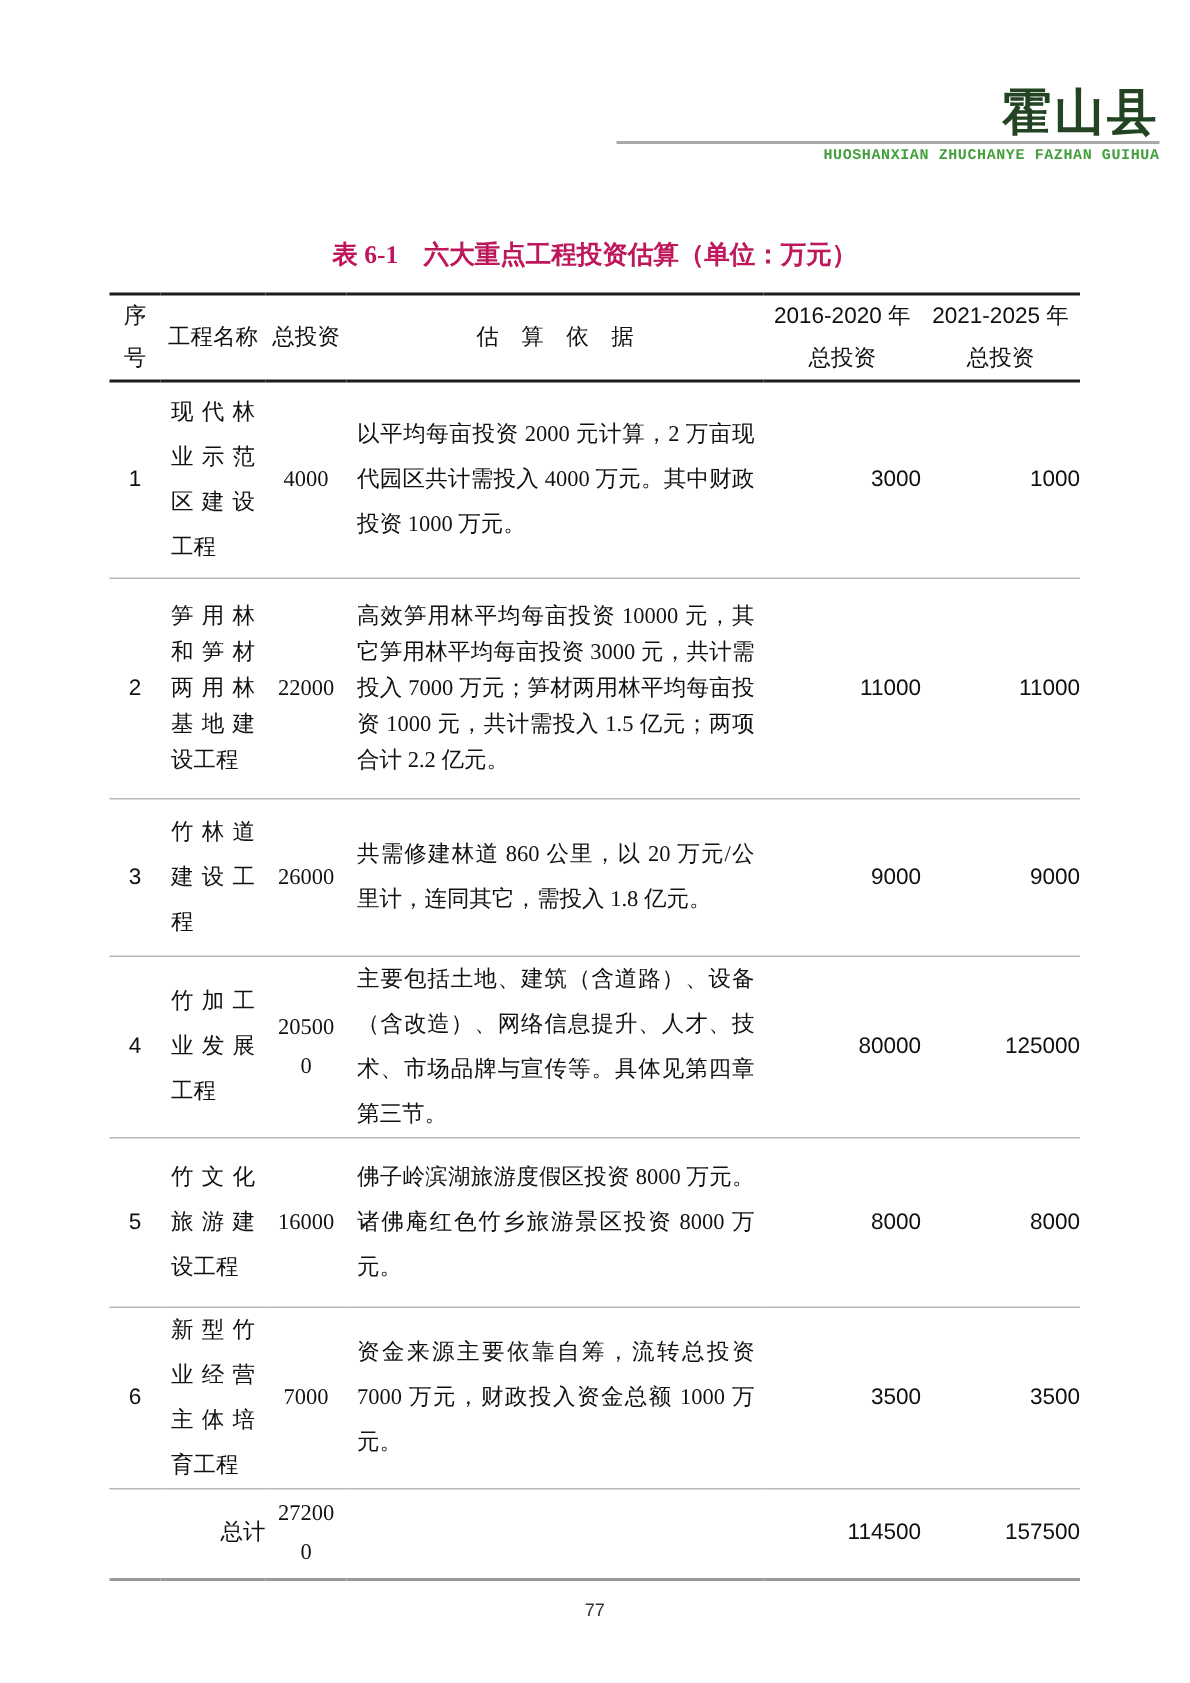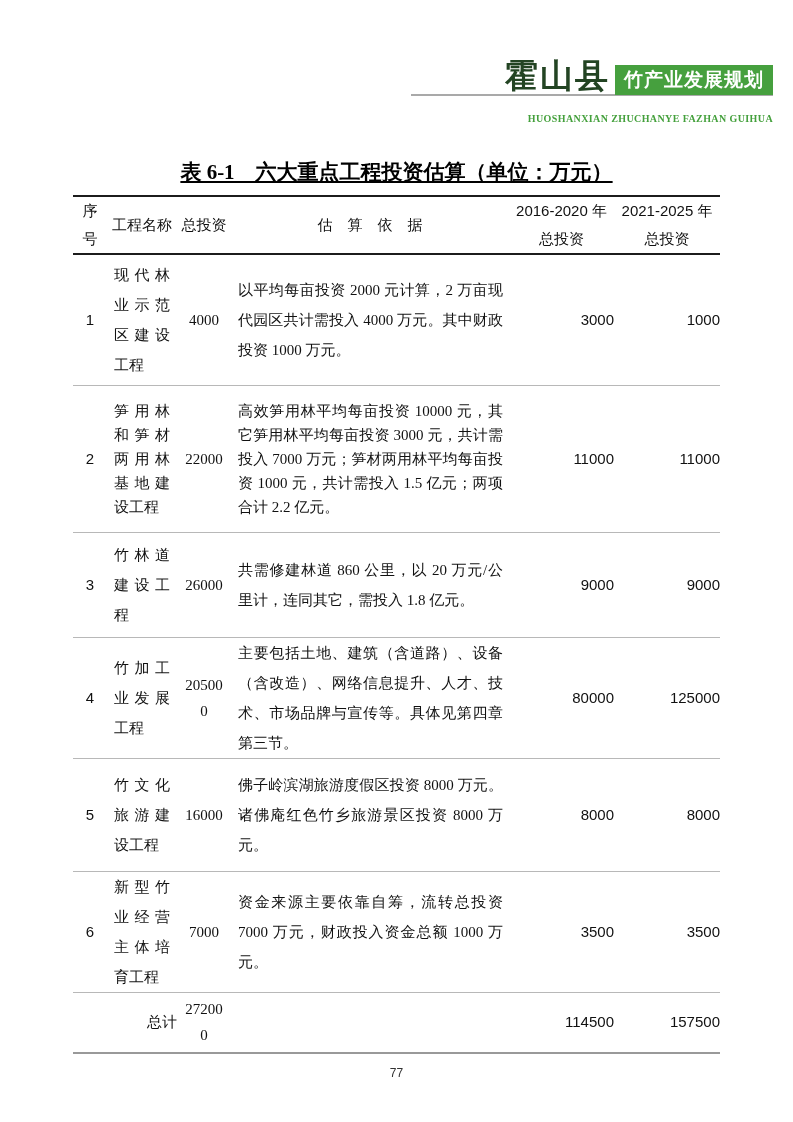--- a/index.html
+++ b/index.html
@@ -47,41 +47,40 @@
     padding: 5px 9px 6px 9px;
     letter-spacing: 1px;
     white-space: nowrap;
   }
   .brand-rule {
     height: 2px;
     background: #a9a9a9;
     margin-top: -1px;
   }
   .tagline {
-    margin-top: 17px;
-    font-family: Liberation Serif, serif;
+    margin-top: 3px;
+    font-family: Liberation Mono, monospace;
     font-weight: bold;
     font-size: 10px;
     letter-spacing: 0.4px;
     color: #44a03c;
     white-space: nowrap;
   }
 
   
   .table-title {
     position: absolute;
     top: 158px;
     left: 0;
     right: 0;
     margin: 0;
     text-align: center;
-    font-size: 21px;
-    font-weight: bold;
-    color: #000000;
-    text-decoration: underline;
+    font-size: 17px;
+    font-weight: bold;
+    color: #be185d;
   }
 
   
   table.invest-table {
     position: absolute;
     left: 73px;
     top: 195px;
     width: 647px;
     border-collapse: collapse;
     table-layout: fixed;
@@ -137,21 +136,20 @@
   }
 </style>
 </head>
 <body>
 
 <div class="page">
 
   <div class="brand">
     <div class="brand-row">
       <span class="county">霍山县</span>
-      <span class="badge">竹产业发展规划</span>
     </div>
     <div class="brand-rule"></div>
     <div class="tagline">HUOSHANXIAN ZHUCHANYE FAZHAN GUIHUA</div>
   </div>
 
   <h2 class="table-title">表 6-1　六大重点工程投资估算（单位：万元）</h2>
 
   <table class="invest-table">
     <colgroup>
       <col style="width:34px">

